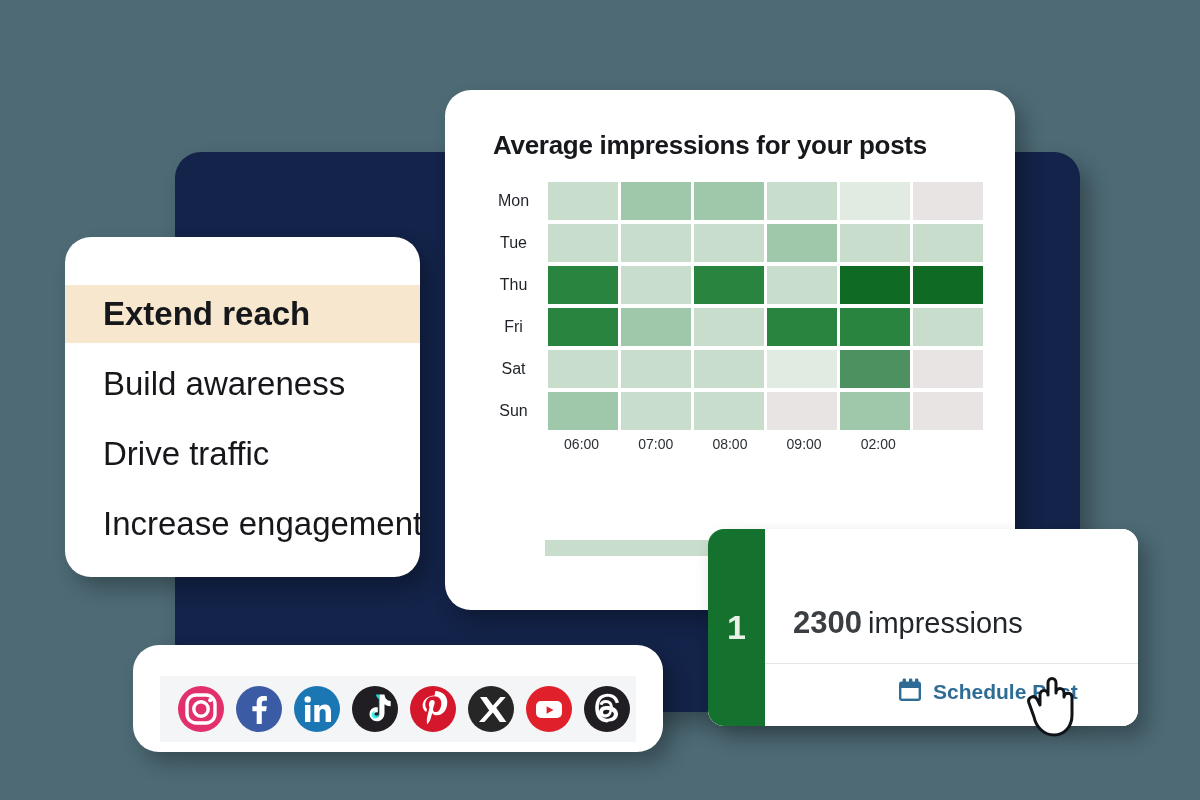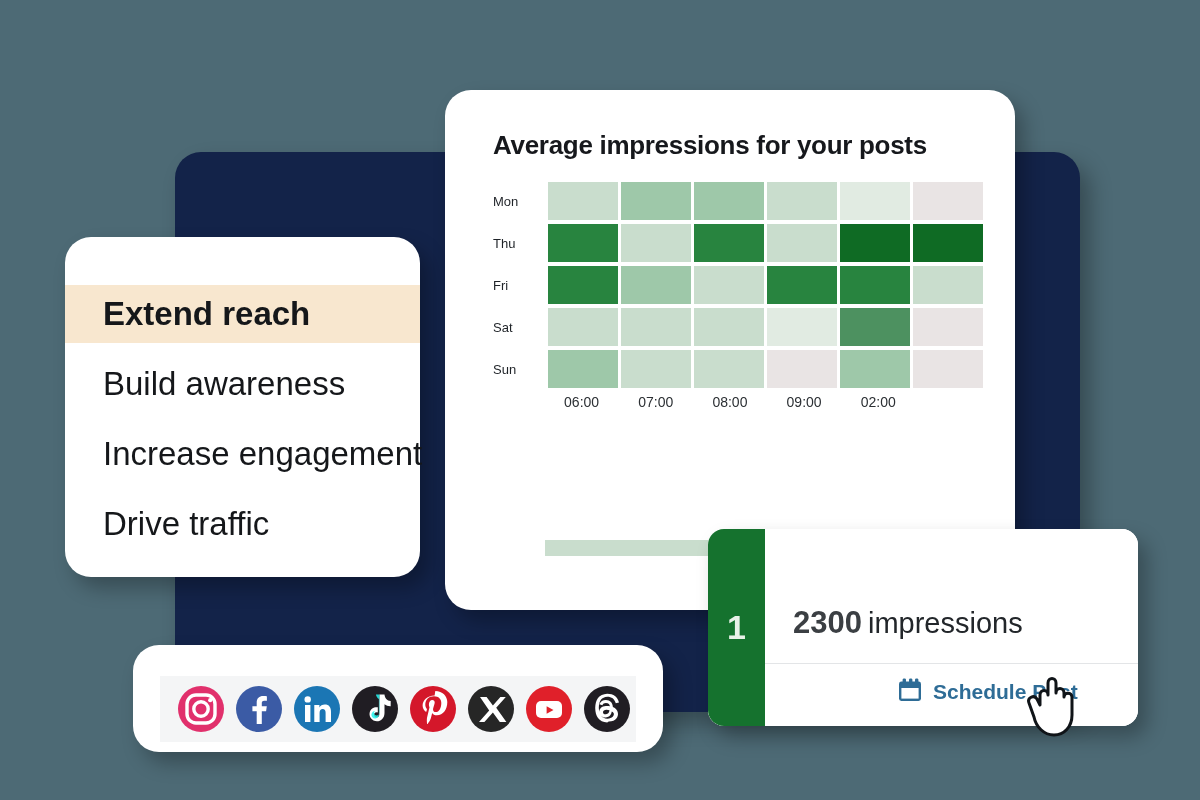--- a/index.html
+++ b/index.html
@@ -69,23 +69,23 @@
     width: 490px;
   }
   .hm-row {
     display: flex;
     align-items: center;
     height: 38px;
     margin-bottom: 4px;
   }
   .hm-daylabel {
     width: 58px;
-    text-align: left;
+    text-align: center;
     padding-right: 14px;
-    font-size: 13px;
+    font-size: 16px;
     color: #1f2328;
     box-sizing: border-box;
   }
   .hm-cells { display: flex; gap: 3px; }
   .hm-cell {
     width: 70px;
     height: 38px;
   }
   #hm-times {
     display: flex;
@@ -278,20 +278,31 @@
           <div class="hm-cells">
             <div class="hm-cell" style="background: rgb(201, 221, 205);"></div>
             <div class="hm-cell" style="background: rgb(158, 200, 169);"></div>
             <div class="hm-cell" style="background: rgb(158, 200, 169);"></div>
             <div class="hm-cell" style="background: rgb(201, 221, 205);"></div>
             <div class="hm-cell" style="background: rgb(225, 235, 226);"></div>
             <div class="hm-cell" style="background: rgb(233, 228, 228);"></div>
           </div>
         </div>
         <div class="hm-row">
+          <div class="hm-daylabel">Tue</div>
+          <div class="hm-cells">
+            <div class="hm-cell" style="background: rgb(201, 221, 205);"></div>
+            <div class="hm-cell" style="background: rgb(201, 221, 205);"></div>
+            <div class="hm-cell" style="background: rgb(201, 221, 205);"></div>
+            <div class="hm-cell" style="background: rgb(158, 200, 169);"></div>
+            <div class="hm-cell" style="background: rgb(201, 221, 205);"></div>
+            <div class="hm-cell" style="background: rgb(201, 221, 205);"></div>
+          </div>
+        </div>
+        <div class="hm-row">
           <div class="hm-daylabel">Thu</div>
           <div class="hm-cells">
             <div class="hm-cell" style="background: rgb(40, 132, 63);"></div>
             <div class="hm-cell" style="background: rgb(201, 221, 205);"></div>
             <div class="hm-cell" style="background: rgb(40, 132, 63);"></div>
             <div class="hm-cell" style="background: rgb(201, 221, 205);"></div>
             <div class="hm-cell" style="background: rgb(15, 107, 36);"></div>
             <div class="hm-cell" style="background: rgb(15, 107, 36);"></div>
           </div>
         </div>
@@ -341,22 +352,22 @@
     <div id="legend">
       <div id="legend-bar" style="background: rgb(201, 221, 205);"></div>
       <div id="legend-label">460-920</div>
     </div>
   </div>
 
   <div class="white-card" id="goals-card">
     <div id="goals-list">
         <div class="goal-item active"><span>Extend reach</span></div>
         <div class="goal-item"><span>Build awareness</span></div>
+        <div class="goal-item"><span>Drive traffic</span></div>
         <div class="goal-item"><span>Increase engagement</span></div>
-        <div class="goal-item"><span>Drive traffic</span></div>
       </div>
   </div>
 
   <div class="white-card" id="social-card">
     <div id="social-strip">
         <div class="social-icon" title="Instagram" style="background: rgb(225, 48, 108);">
           <svg width="46" height="46" viewBox="0 0 46 46">
             <rect x="9" y="9" width="28" height="28" rx="9" fill="none" stroke="#fff" stroke-width="3.4"></rect>
             <circle cx="23" cy="23" r="7.2" fill="none" stroke="#fff" stroke-width="3.4"></circle>
             <circle cx="32.2" cy="14.2" r="2.1" fill="#fff"></circle>

